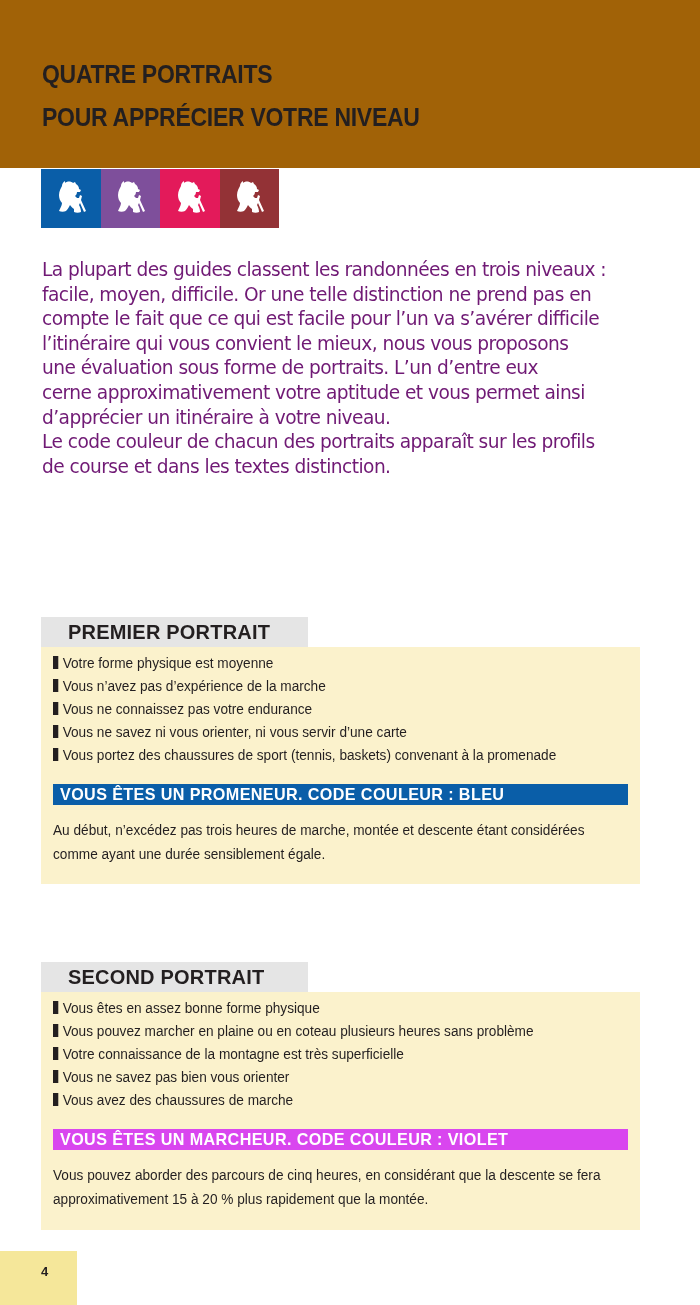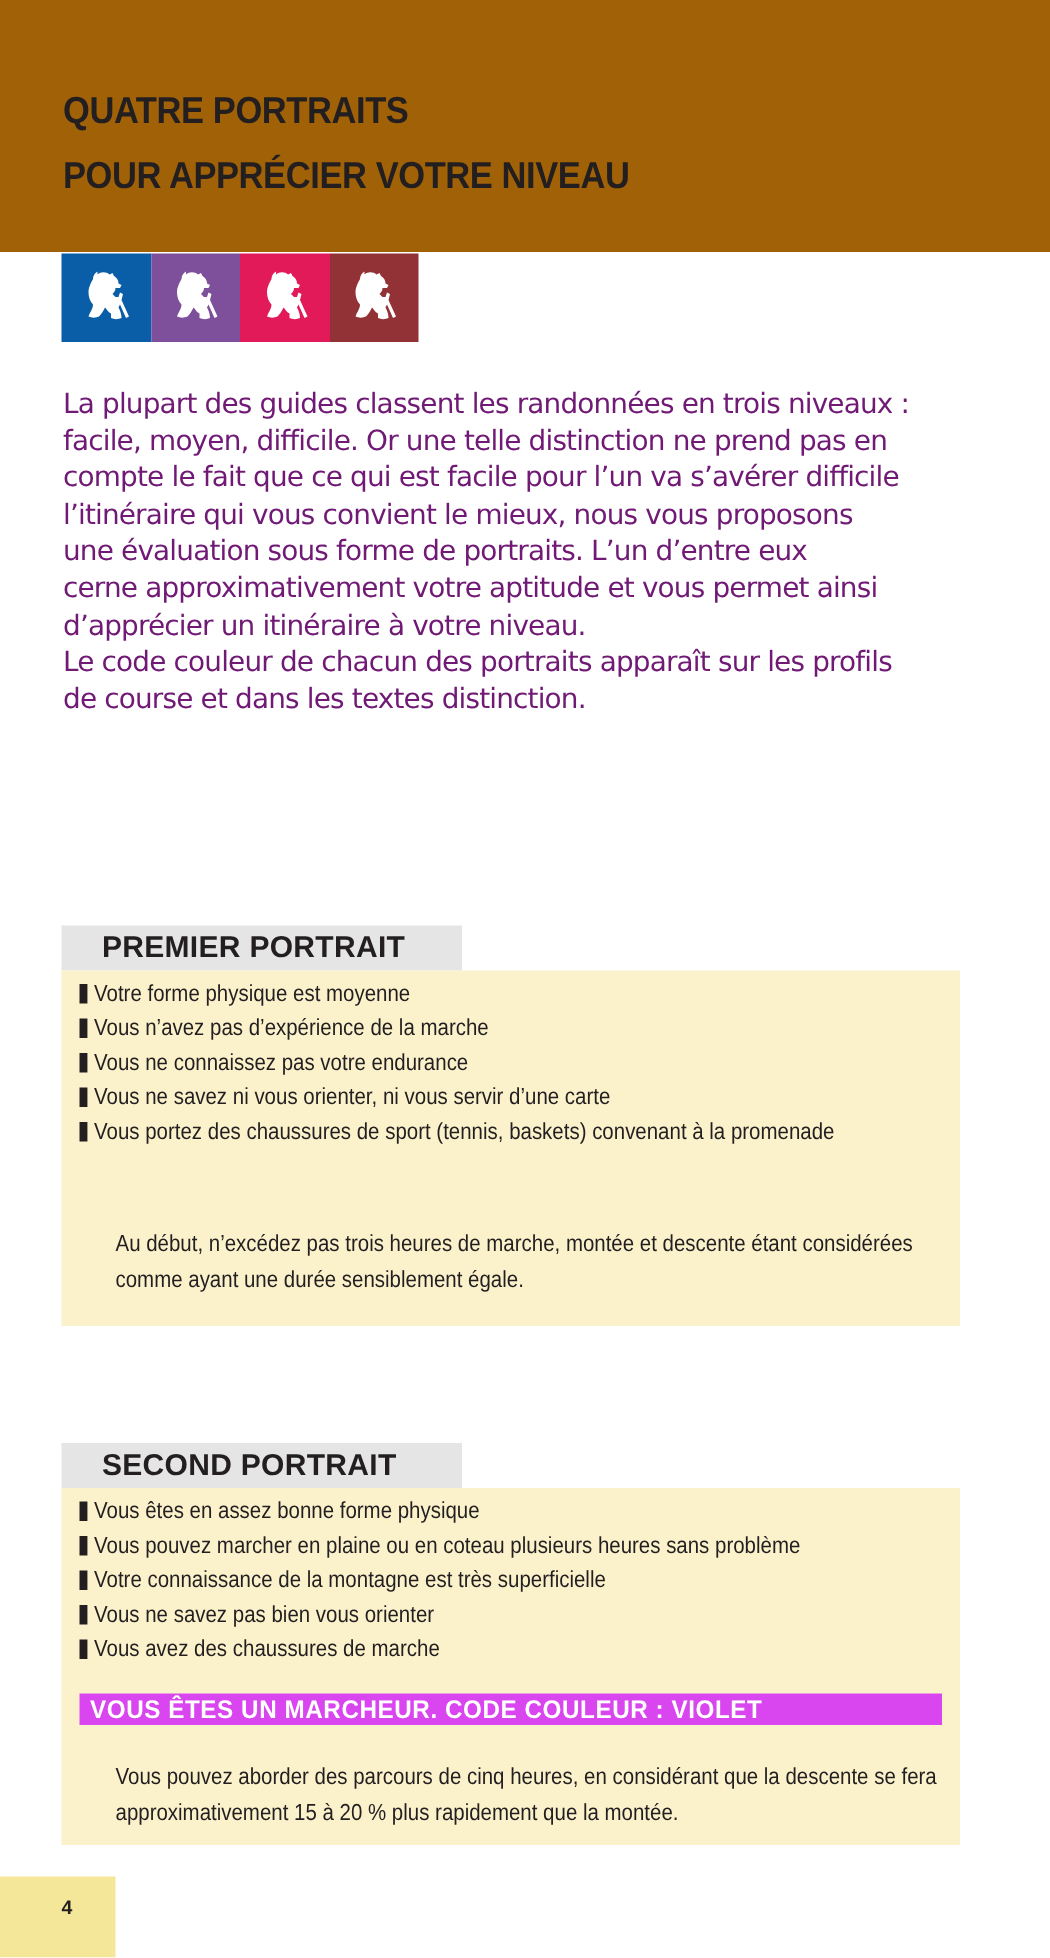--- a/index.html
+++ b/index.html
@@ -46,21 +46,21 @@
   }
   .bullet-mark { display:inline-block; width:6px; height:13px; background:#231f20; margin-right:5px; flex:none; }
   .code-bar {
     position:absolute; left:12px; width:575px; height:21px; color:#ffffff;
     font-weight:bold; font-size:17px; line-height:22px; padding-left:7px;
     box-sizing:border-box; white-space:nowrap; letter-spacing:0.4px;
   }
   .code-bar span { display:inline-block; transform:scaleX(0.95); transform-origin:left center; }
   .advice {
     position:absolute; left:12px; width:580px;
-    font-size:15.5px; line-height:23.5px; color:#231f20;margin-left:24px;
+    font-size:15.5px; line-height:23.5px; color:#231f20;
   }
   .advice span { display:inline-block; transform:scaleX(0.88); transform-origin:left top; white-space:nowrap; }
   .page-number-box {
     position:absolute; left:0; top:1251px; width:77px; height:54px; background:#f5e79a;
   }
   .page-number {
     position:absolute; left:41px; top:13px; font-weight:bold; font-size:13px; color:#231f20;
   }
 </style>
 </head>
@@ -123,20 +123,21 @@
       </li>
     <li>
         <span class="bullet-mark"></span>
         <span>Vous ne savez ni vous orienter, ni vous servir d’une carte</span>
       </li>
     <li>
         <span class="bullet-mark"></span>
         <span>Vous portez des chaussures de sport (tennis, baskets) convenant à la promenade</span>
       </li>
   </ul>
+  <div class="code-bar" style="top:137px;background:#0a5ea8"><span>VOUS ÊTES UN PROMENEUR. CODE COULEUR : BLEU</span></div>
   <div class="advice" style="top:171px">
     <span>Au début, n’excédez pas trois heures de marche, montée et descente étant considérées</span><br>
     <span>comme ayant une durée sensiblement égale.</span>
   </div>
 </div>
 
 <div class="section-tab" style="top:962px">SECOND PORTRAIT</div>
 <div class="section-box" style="top:992px;height:238px">
   <ul class="bullets">
     <li>
@@ -154,21 +155,21 @@
     <li>
         <span class="bullet-mark"></span>
         <span>Vous ne savez pas bien vous orienter</span>
       </li>
     <li>
         <span class="bullet-mark"></span>
         <span>Vous avez des chaussures de marche</span>
       </li>
   </ul>
   <div class="code-bar" style="top:137px;background:#d946ef"><span>VOUS ÊTES UN MARCHEUR. CODE COULEUR : VIOLET</span></div>
-  <div class="advice" style="top:181px">
+  <div class="advice" style="top:171px">
     <span>Vous pouvez aborder des parcours de cinq heures, en considérant que la descente se fera</span><br>
     <span>approximativement 15 à 20 % plus rapidement que la montée.</span>
   </div>
 </div>
 
 <div class="page-number-box">
   <div class="page-number">4</div>
 </div>
 
 </body></html>

